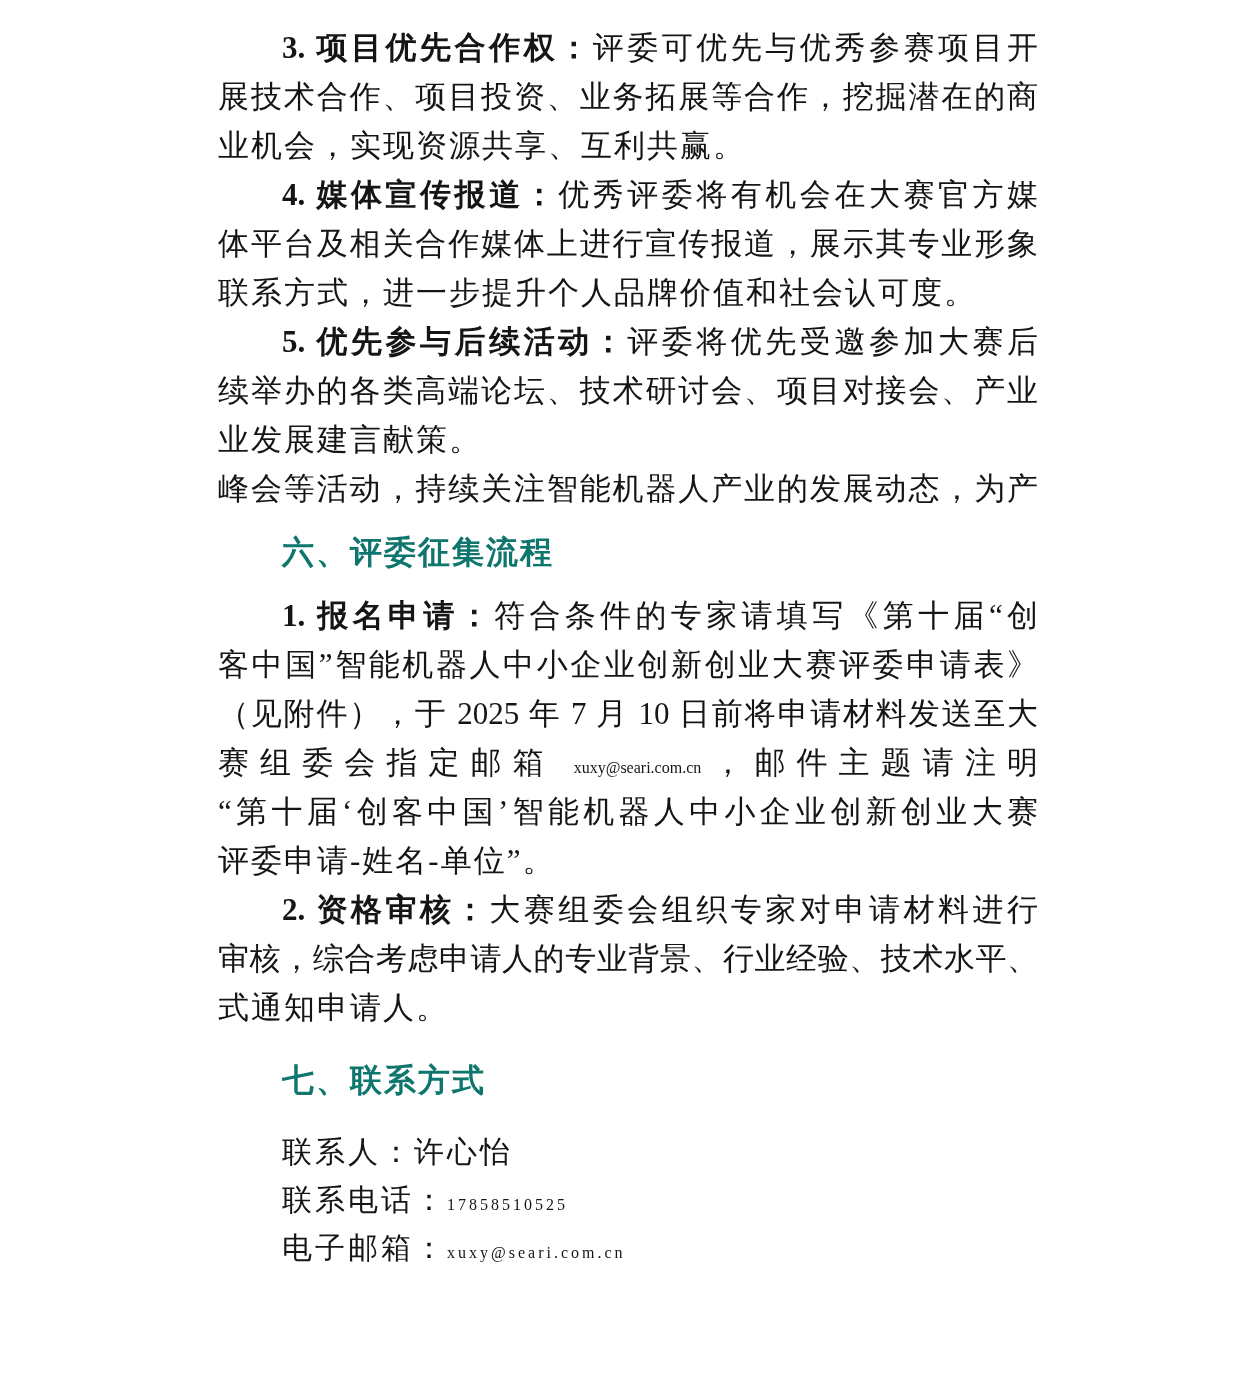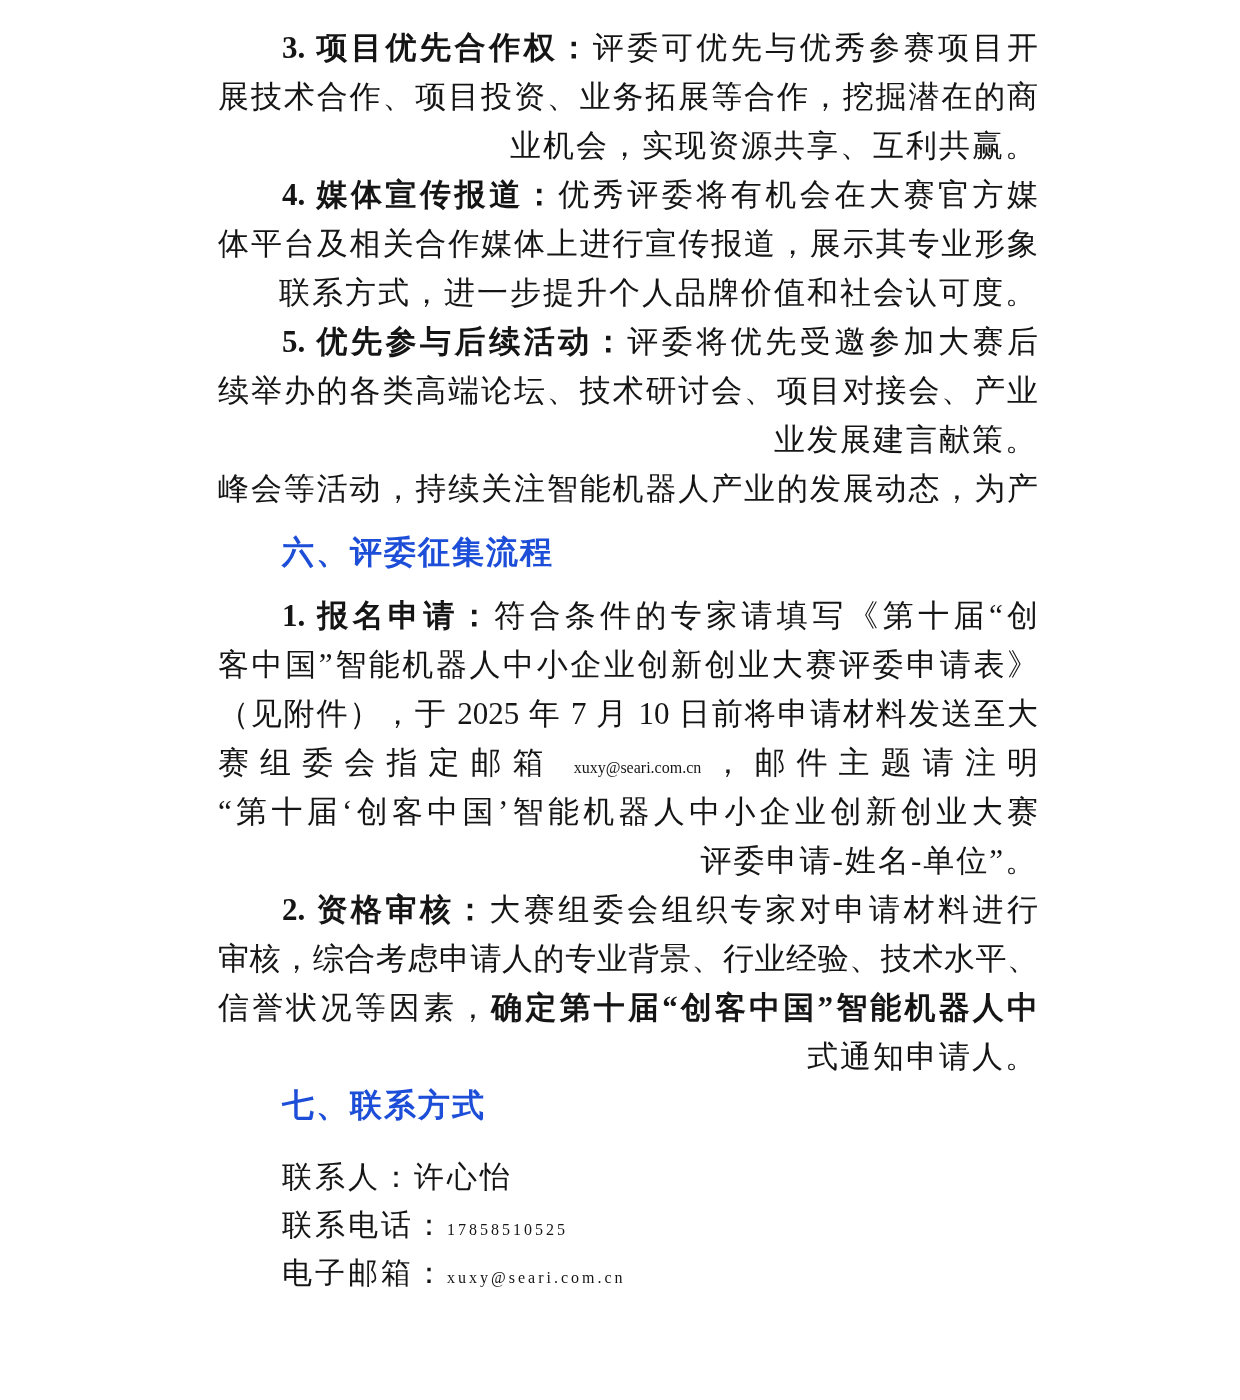--- a/index.html
+++ b/index.html
@@ -22,46 +22,46 @@
     background: #ffffff;
   }
   
   .line {
     font-size: 31px;
     line-height: 49px;
     height: 49px;
     overflow: hidden;
     letter-spacing: 2px;
     white-space: nowrap;
-    text-align: right;
+    text-align: left;
   }
   .line.justify {
     white-space: normal;
     letter-spacing: 0;
     word-break: break-all;
     text-align: justify;
     text-align-last: justify;
   }
   .line.indent {
     text-indent: 64px;
   }
   .seg-bold { font-weight: bold; }
   .seg-mono { font-family: Liberation Serif, serif; font-size: 16px; }
   .heading {
     font-family: Liberation Serif, serif;
     font-weight: bold;
     font-size: 32px;
     line-height: 49px;
     height: 49px;
-    color: #1d4ed8;
+    color: #0f766e;
     padding-left: 64px;
     letter-spacing: 2px;
   }
   .heading-6 { margin-top: 15px; margin-bottom: 14px; }
-  .heading-7 { }
+  .heading-7 { margin-top: 24px; }
   .contact-block { margin-top: 23px; }
   .contact-line {
     font-size: 30px;
     line-height: 48px;
     height: 48px;
     overflow: hidden;
     padding-left: 64px;
     letter-spacing: 3px;
     white-space: nowrap;
   }
@@ -91,21 +91,20 @@
       <div class="line justify indent"><span class="seg-bold">1. 报名申请：</span><span>符合条件的专家请填写《第十届“创</span></div>
       <div class="line justify"><span>客中国”智能机器人中小企业创新创业大赛评委申请表》</span></div>
       <div class="line justify"><span>（见附件），于 2025 年 7 月 10 日前将申请材料发送至大</span></div>
       <div class="line justify"><span>赛组委会指定邮箱 </span><span class="seg-mono">xuxy@seari.com.cn</span><span>，邮件主题请注明</span></div>
       <div class="line justify"><span>“第十届‘创客中国’智能机器人中小企业创新创业大赛</span></div>
       <div class="line"><span>评委申请-姓名-单位”。</span></div>
     </div>
     <div class="paragraph">
       <div class="line justify indent"><span class="seg-bold">2. 资格审核：</span><span>大赛组委会组织专家对申请材料进行</span></div>
       <div class="line justify"><span>审核，综合考虑申请人的专业背景、行业经验、技术水平、</span></div>
-      <div class="line justify"><span>信誉状况等因素，</span><span class="seg-bold">确定第十届“创客中国”智能机器人中</span></div>
       <div class="line"><span>式通知申请人。</span></div>
     </div>
     <div class="heading heading-7">七、联系方式</div>
     <div class="contact-block">
       <div class="contact-line"><span>联系人：</span><span>许心怡</span></div>
       <div class="contact-line"><span>联系电话：</span><span class="seg-mono">17858510525</span></div>
       <div class="contact-line"><span>电子邮箱：</span><span class="seg-mono">xuxy@seari.com.cn</span></div>
     </div>
   </div>
 

